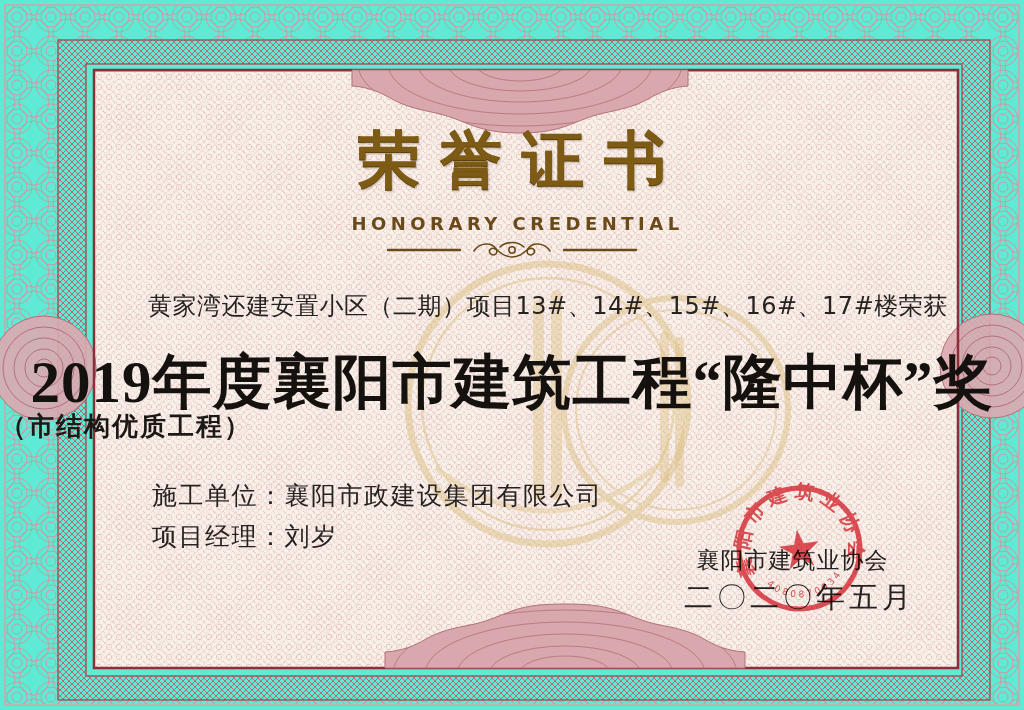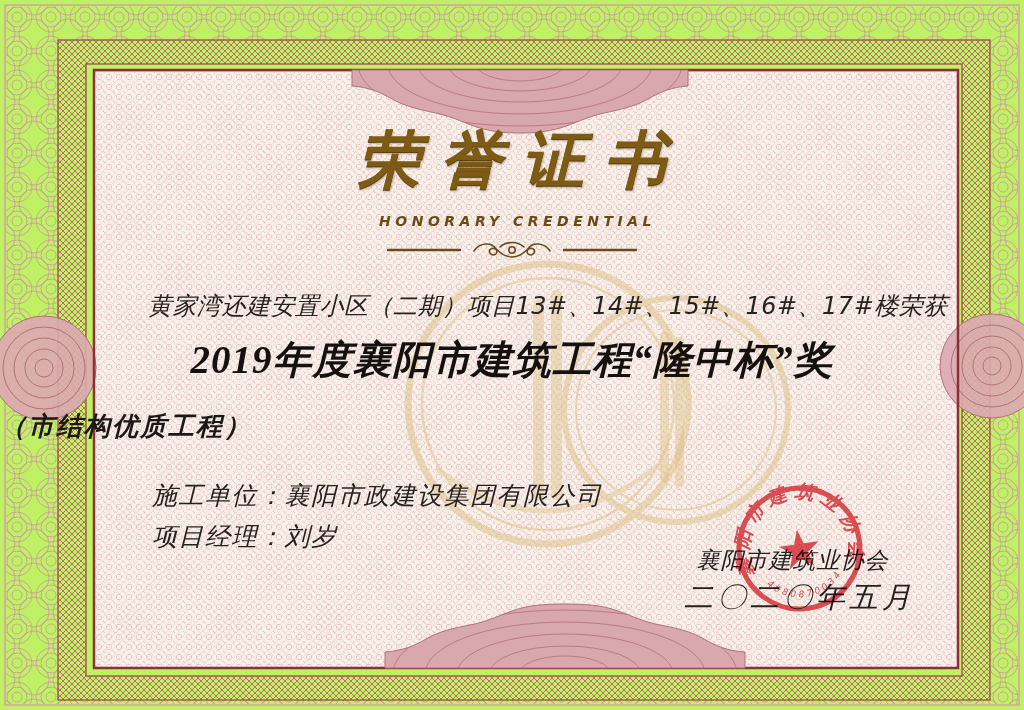--- a/index.html
+++ b/index.html
@@ -1,20 +1,19 @@
 <!DOCTYPE html>
 <html><head>
 <meta charset="utf-8">
 <style>
   html,body{margin:0;padding:0;background:#e8e4dc;}
   .stage{
     position:relative;width:1024px;height:710px;overflow:hidden;
-    background:#bef264;
+    background:#5eead4;
     font-family:"DejaVu Sans","Liberation Sans",sans-serif;
-    font-style:italic;
   }
   .stage *{box-sizing:border-box;}
   svg{display:block;}
   .layer{position:absolute;left:0;top:0;width:1024px;height:710px;pointer-events:none;}
   
   .paper{
     position:absolute;left:94px;top:72px;width:864px;height:596px;
     background-color:#f9f2ea;
     background-image:
       radial-gradient(circle at 5px 5px, rgba(201,124,134,.0) 2.1px, rgba(201,124,134,.38) 2.6px, rgba(201,124,134,.0) 3.3px),
@@ -26,28 +25,28 @@
   }
   .txt{position:absolute;white-space:nowrap;}
   .title{
     left:0;right:0;top:126px;text-align:center;
     font-family:"Liberation Serif","DejaVu Serif",serif;font-weight:bold;
     font-size:62px;letter-spacing:20px;padding-left:20px;line-height:1.1;
     color:#7e5b15;text-shadow:0 1px 0 #5c420d, 1px 2px 2px rgba(70,45,5,.35);
   }
   .subtitle{
     left:0;right:0;top:213px;text-align:center;
-    font-weight:bold;font-size:14px;letter-spacing:4.5px;padding-left:11px;color:#6b4a1a;
+    font-weight:bold;font-size:18px;letter-spacing:4.5px;padding-left:11px;color:#6b4a1a;
   }
   .flourish{position:absolute;left:382px;top:238px;}
   .line1{left:148px;top:278px;font-size:24px;color:#262220;letter-spacing:0.5px;margin-top:12px;}
   .award{
-    left:0;right:0;top:333px;text-align:center;
+    left:0;right:0;top:343px;text-align:center;
     font-family:"Liberation Serif","DejaVu Serif",serif;font-weight:bold;
-    font-size:39px;letter-spacing:1px;color:#14110f;
+    font-size:59px;letter-spacing:1px;color:#14110f;
   }
   .note{left:0;right:0;top:409px;text-align:left;font-weight:bold;font-size:26px;letter-spacing:2px;color:#1b1815;}
   .field{left:152px;font-size:25px;color:#262220;letter-spacing:1.5px;}
   .field1{top:479px;}
   .field2{top:520px;}
   .issuer{left:680px;width:225px;top:545px;text-align:center;font-size:23px;color:#242120;letter-spacing:1px;}
   .date{left:684px;width:225px;top:578px;text-align:right;font-size:29px;color:#242120;letter-spacing:4px;}
   .seal{position:absolute;left:728px;top:477px;width:143px;height:143px;
         transform:rotate(-8deg);mix-blend-mode:multiply;opacity:.9;}
   .watermark{opacity:1;}

